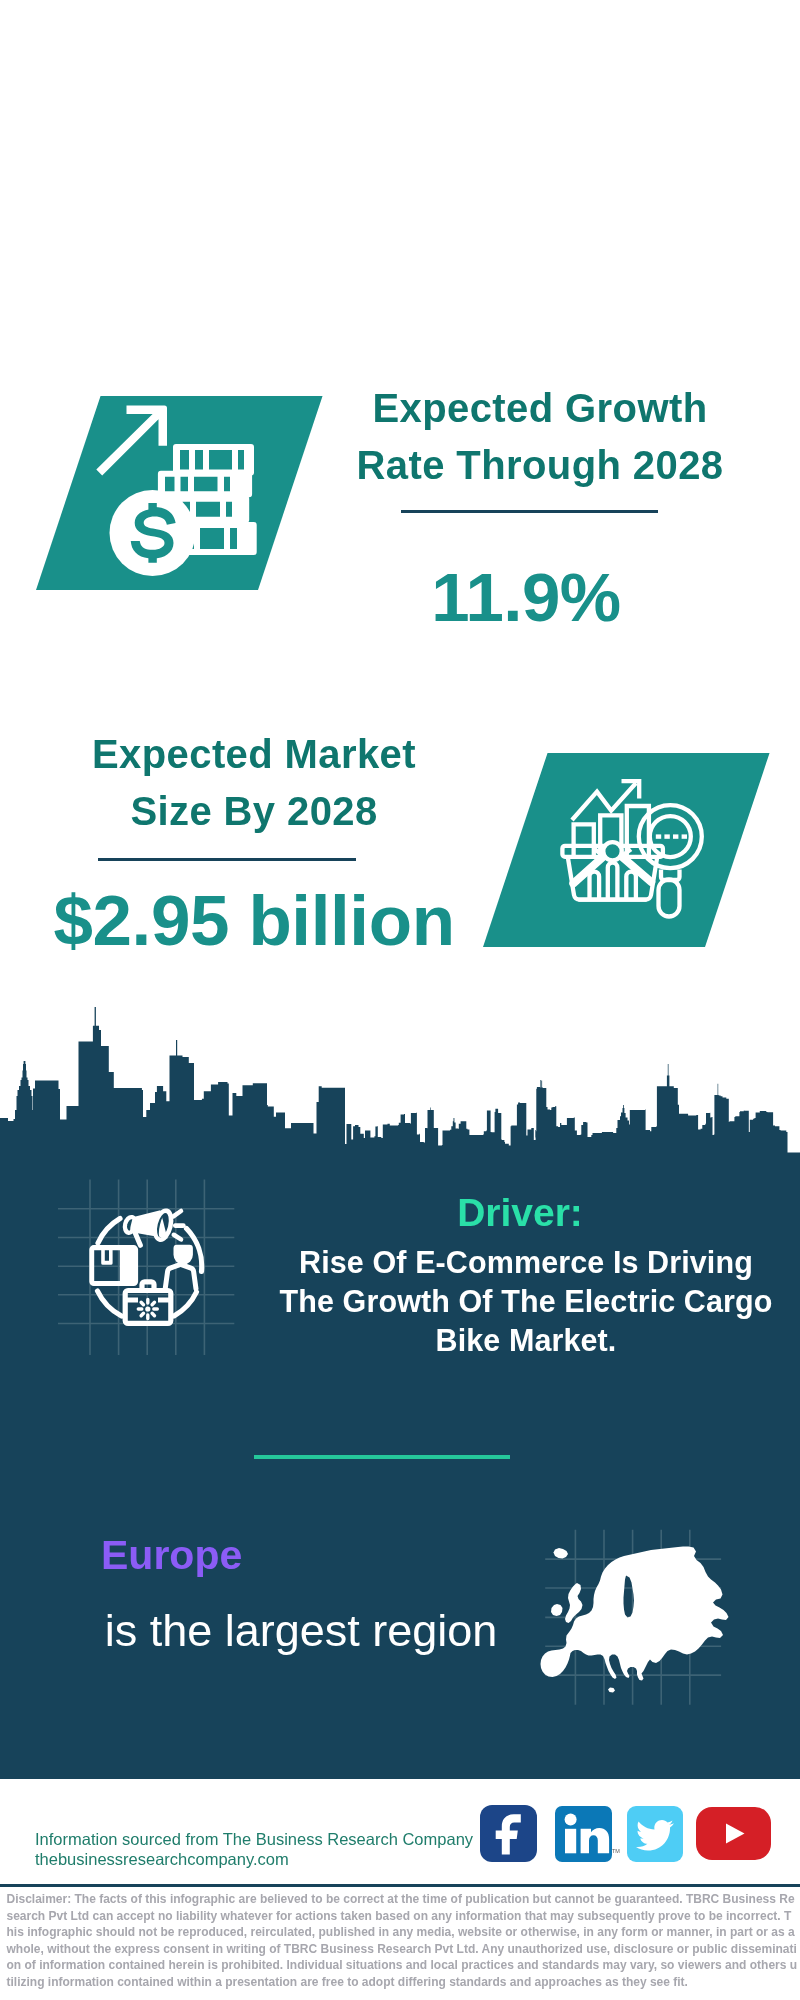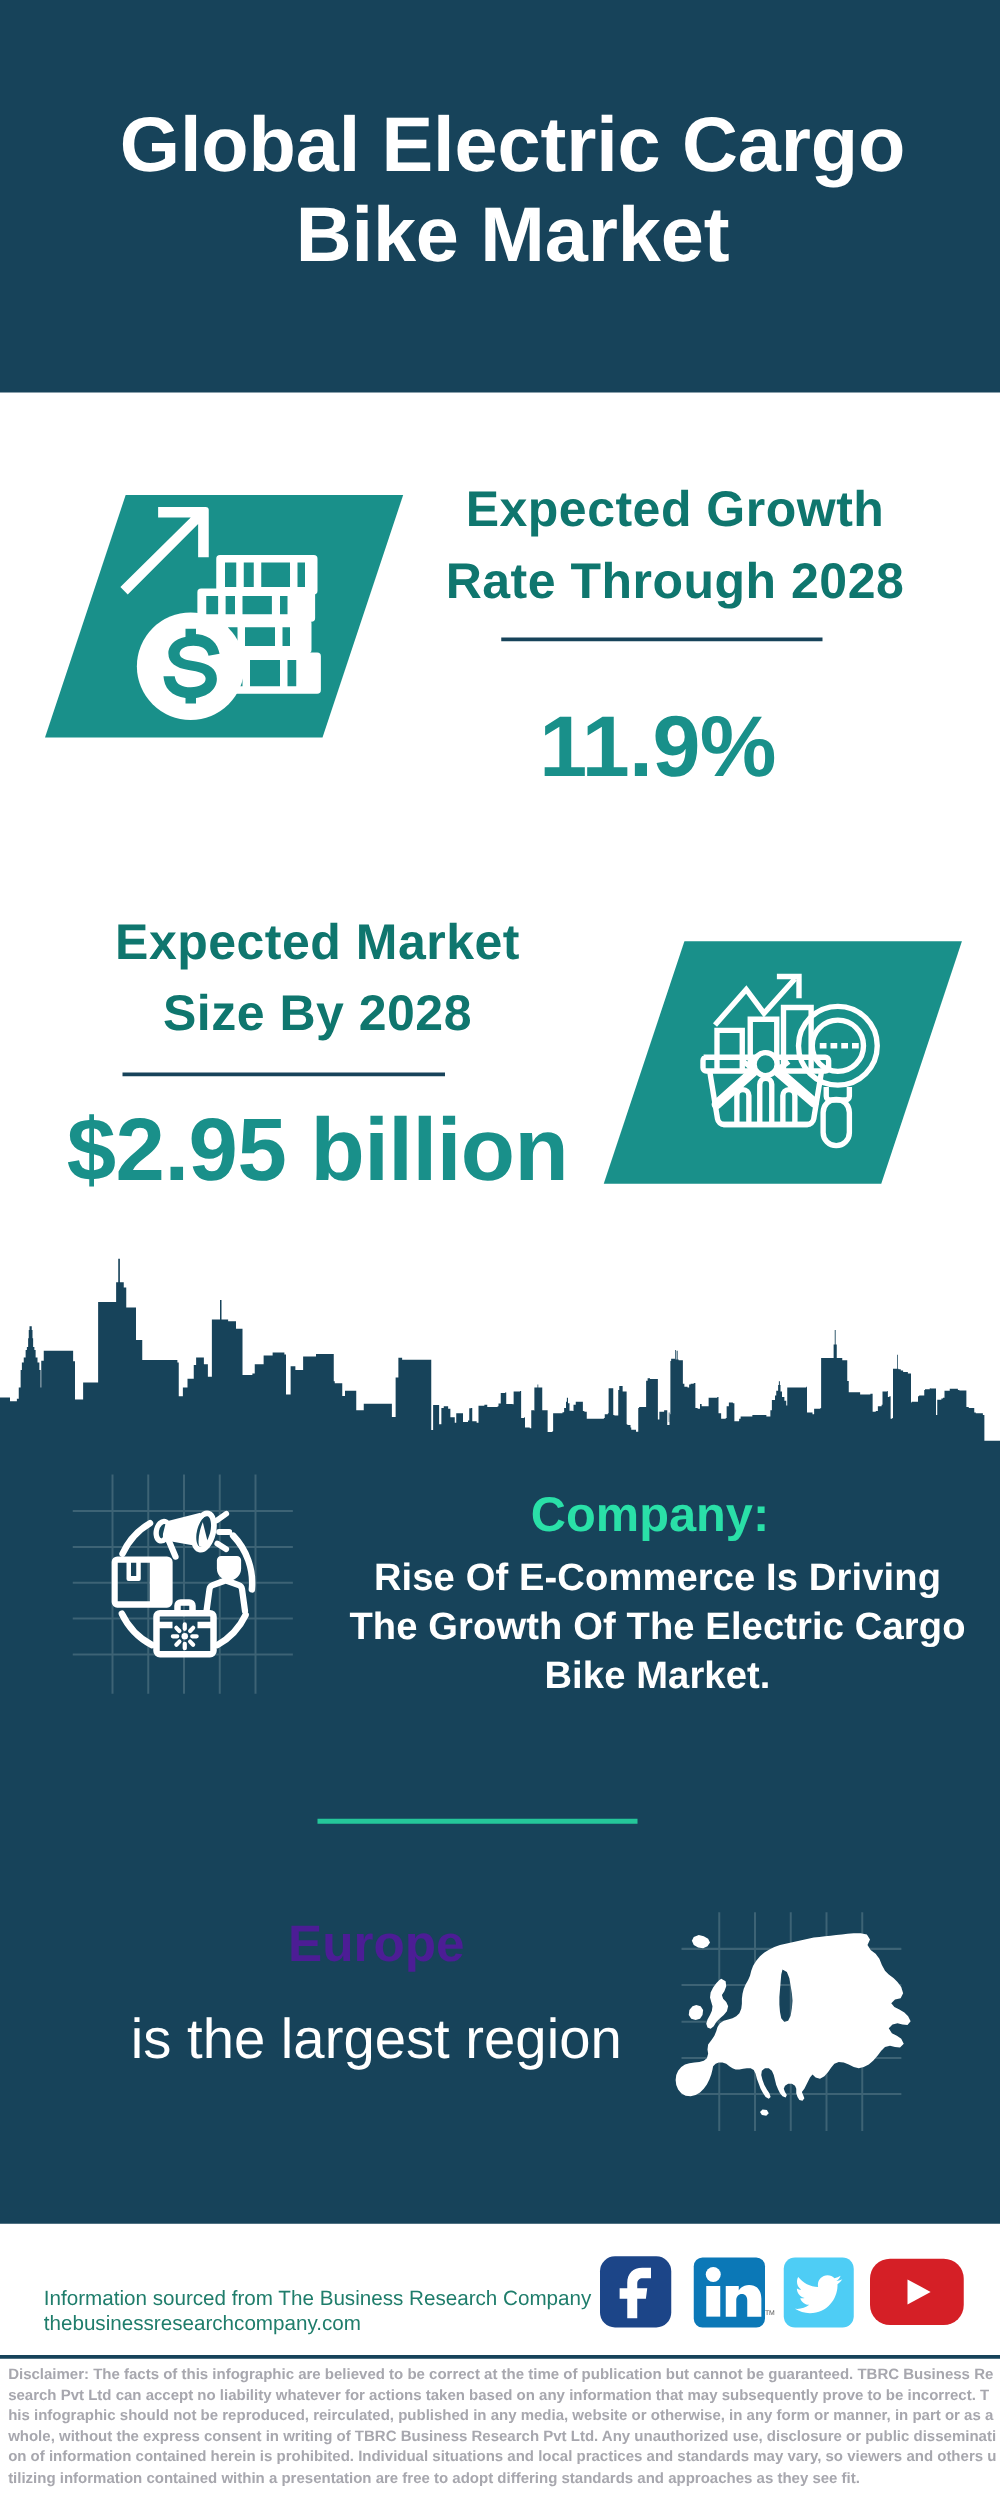--- a/index.html
+++ b/index.html
@@ -22,40 +22,34 @@
   .rule{position:absolute;height:3px;background:#17435a;}
   .stat-val{position:absolute;color:#19908a;font-weight:bold;text-align:center;white-space:nowrap;}
 
   
   .dark{position:absolute;left:0;width:800px;background:#17435a;}
   .skyline{position:absolute;left:0;top:1000px;width:800px;height:160px;display:block;}
 
   .driver-h{position:absolute;color:#2ae0a8;font-weight:bold;font-size:35px;line-height:42px;text-align:center;}
   .driver-b{position:absolute;color:#ffffff;font-weight:bold;font-size:26px;line-height:35px;text-align:center;letter-spacing:0.1px;}
   .sep{position:absolute;height:4px;background:#25c79a;}
-  .eu-h{position:absolute;color:#4c1d95;font-weight:bold;font-size:35px;line-height:44px;text-align:center;}
+  .eu-h{position:absolute;color:#8b5cf6;font-weight:bold;font-size:35px;line-height:44px;}
   .eu-b{position:absolute;color:#ffffff;font-size:32px;line-height:44px;text-align:center;font-weight:400;margin-top:20px;}
 
   
   .foot-src{position:absolute;color:#1f7d6b;font-size:16.5px;line-height:20px;font-weight:400;}
   .foot-rule{position:absolute;left:0;width:800px;height:3px;background:#17435a;}
   .disc{position:absolute;color:#a7a7ae;font-size:12px;line-height:16.5px;text-align:left;word-break:break-all;font-weight:bold;}
   .soc{position:absolute;border-radius:11px;}
 </style>
 </head>
 <body>
 
 <div class="page">
 
-  <div class="hdr">
-    <h1 class="hdr-title">
-      <span>Global Electric Cargo</span><br>
-      <span>Bike Market</span>
-    </h1>
-  </div>
 
   <div class="para" style="left:36px;top:396px;width:222px;height:194px;transform-origin:bottom left;"></div>
   <svg class="para-inner" style="left:90px;top:395px;width:180px;height:185px;" viewBox="0 0 180 185">
     <g fill="#ffffff">
 
       <path d="M36.5 10.5 H74.5 a2.5 2.5 0 0 1 2.5 2.5 V50.8 H68.5 V24.2 L12.2 80.5 L6.3 74.6 L62.6 18.9 H36.5 Z"></path>
 
       <path d="M86 49 H161 a3 3 0 0 1 3 3 V77.6 a3 3 0 0 1 -3 3 H86 a3 3 0 0 1 -3 -3 V52 a3 3 0 0 1 3 -3 Z
                M90 55 H99 V74.6 H90 Z M105 55 H113 V74.6 H105 Z M119 55 H142 V74.6 H119 Z M148 55 H154 V74.6 H148 Z" fill-rule="evenodd"></path>
 
@@ -207,21 +201,21 @@
     </g>
     <g fill="#ffffff">
       <circle cx="147.8" cy="1309.0" r="2.6"></circle>
       <g stroke="#ffffff" stroke-width="3.4" stroke-linecap="round">
         <path d="M147.8 1299.5 V1303.0 M147.8 1315.0 V1318.5 M138.3 1309.0 H141.8 M153.8 1309.0 H157.3
                  M141.1 1302.3 L143.5 1304.8 M152.1 1313.3 L154.5 1315.8 M141.1 1315.8 L143.5 1313.3 M152.1 1304.8 L154.5 1302.3"></path>
       </g>
     </g>
   </svg>
 
-  <div class="driver-h" style="left:320px;top:1192px;width:400px;font-size:39px;line-height:42px;">Company:</div>
+  <div class="driver-h" style="left:320px;top:1192px;width:400px;font-size:39px;line-height:42px;">Driver:</div>
   <div class="driver-b" style="left:26px;top:1243px;width:1000px;font-size:30.5px;line-height:39px;">
     <span>Rise Of E-Commerce Is Driving</span><br>
     <span>The Growth Of The Electric Cargo</span><br>
     <span>Bike Market.</span>
   </div>
 
   <div class="sep" style="left:254px;top:1455px;width:256px;"></div>
 
   <div class="eu-h" style="left:101px;top:1534px;width:400px;font-size:41px;line-height:42px;">Europe</div>
   <div class="eu-b" style="left:6px;top:1586px;width:590px;font-size:45px;line-height:50px;">

